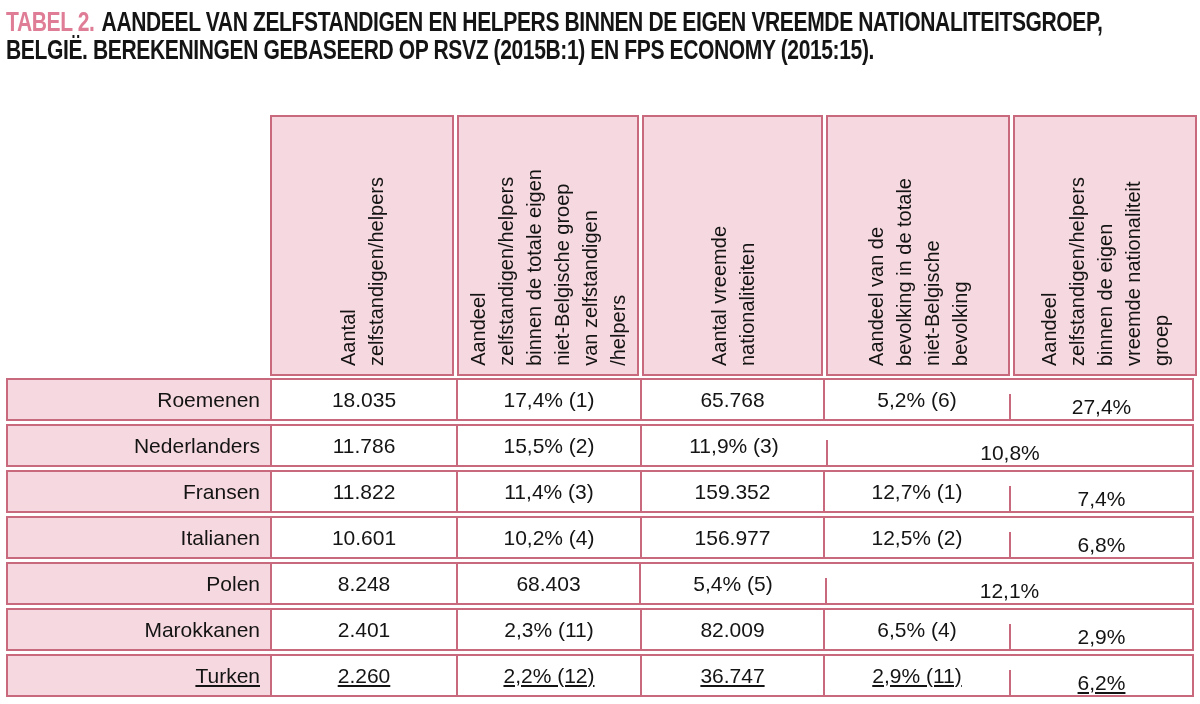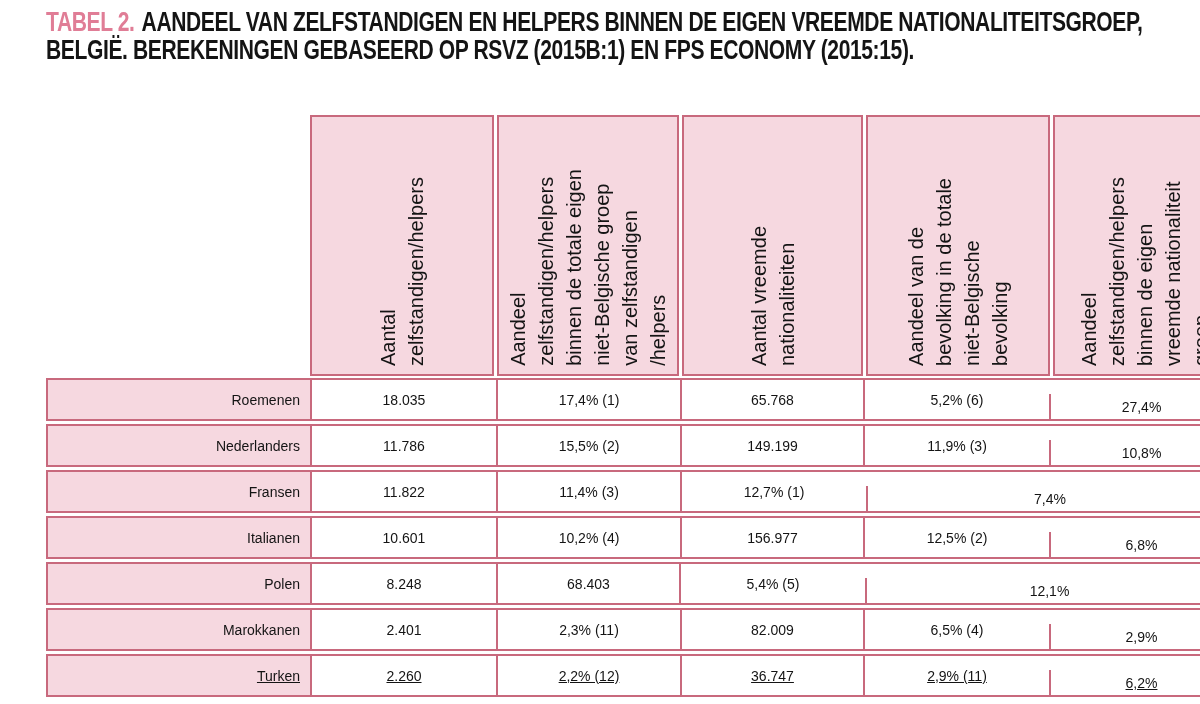--- a/index.html
+++ b/index.html
@@ -8,21 +8,21 @@
     --accent:#e07d96;
     --ink:#141414;
   }
   *{margin:0;padding:0;box-sizing:border-box;}
   html,body{background:#fff;}
   body{
     width:1200px;height:704px;overflow:hidden;
     font-family:"Liberation Sans", sans-serif;
     color:var(--ink);
   }
-  .page{width:1108px;height:704px;background:#fff;position:relative;padding-left:40px;}
+  .page{width:1108px;height:704px;background:#fff;position:relative;}
 
   
   .caption{padding:8px 0 0 6px;}
   .cap-line{
     display:block;white-space:nowrap;
     font-weight:bold;font-size:27px;line-height:28px;
     letter-spacing:-0.5px;
     transform:scaleX(0.78);transform-origin:left center;
   }
   .cap-accent{color:var(--accent);margin-right:9px;}
@@ -55,21 +55,21 @@
   
   .body{margin-top:2px;}
   .row{
     display:flex;height:43px;margin-bottom:3px;
     border:2px solid var(--border);
     background:#fff;
   }
   .row:last-child{margin-bottom:0;text-decoration:underline;}
   .cell{
     display:flex;align-items:center;justify-content:center;
-    font-size:14px;
+    font-size:21px;
     border-left:2px solid var(--border);
     flex:none;
   }
   .c-label{
     width:262px;border-left:none;background:var(--fill);
     justify-content:flex-end;padding-right:10px;
   }
   .c1{width:186px;} .c2{width:184px;} .c3{width:183px;} .c4{width:186px;} .c5{flex:1;margin-top:14px;}
 </style>
 </head>
@@ -125,29 +125,29 @@
         <div class="cell c2">17,4% (1)</div>
         <div class="cell c3">65.768</div>
         <div class="cell c4">5,2% (6)</div>
         <div class="cell c5">27,4%</div>
       </div>
 
       <div class="row">
         <div class="cell c-label">Nederlanders</div>
         <div class="cell c1">11.786</div>
         <div class="cell c2">15,5% (2)</div>
-        <div class="cell c3">149.199</div>
         <div class="cell c4">11,9% (3)</div>
         <div class="cell c5">10,8%</div>
       </div>
 
       <div class="row">
         <div class="cell c-label">Fransen</div>
         <div class="cell c1">11.822</div>
         <div class="cell c2">11,4% (3)</div>
+        <div class="cell c3">159.352</div>
         <div class="cell c4">12,7% (1)</div>
         <div class="cell c5">7,4%</div>
       </div>
 
       <div class="row">
         <div class="cell c-label">Italianen</div>
         <div class="cell c1">10.601</div>
         <div class="cell c2">10,2% (4)</div>
         <div class="cell c3">156.977</div>
         <div class="cell c4">12,5% (2)</div>

